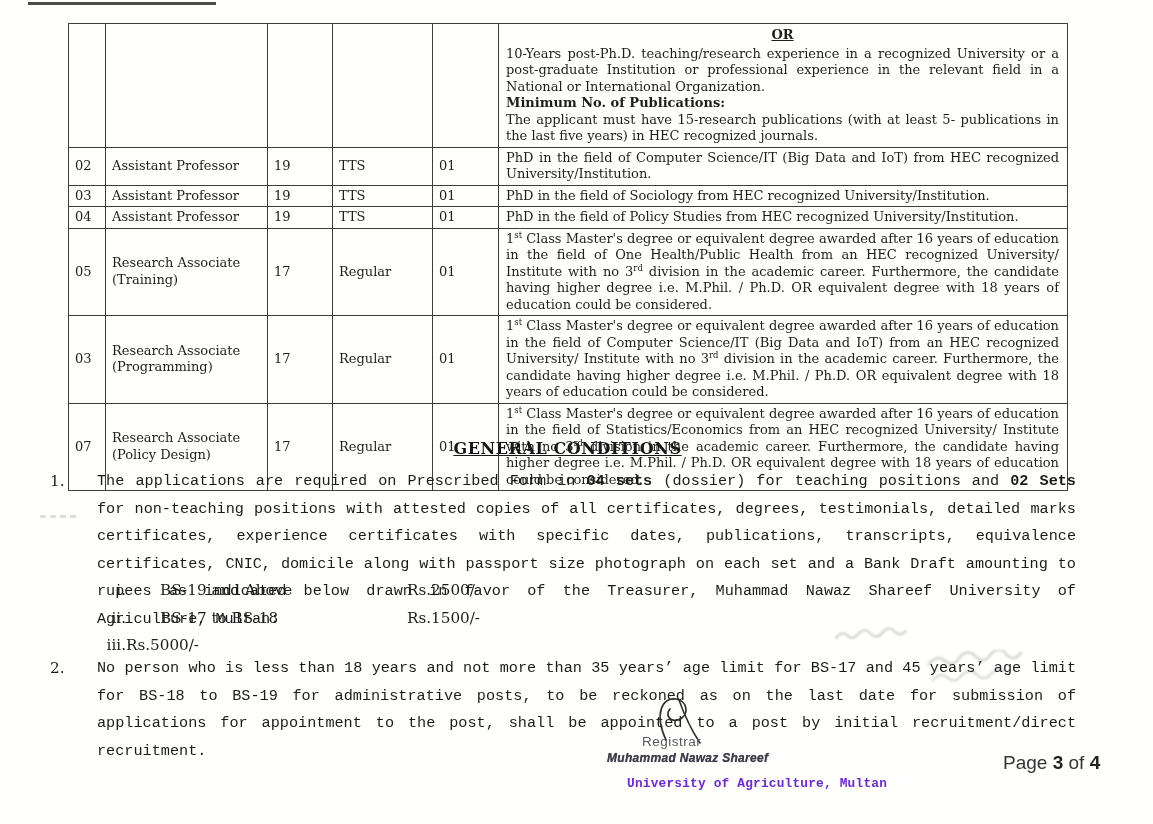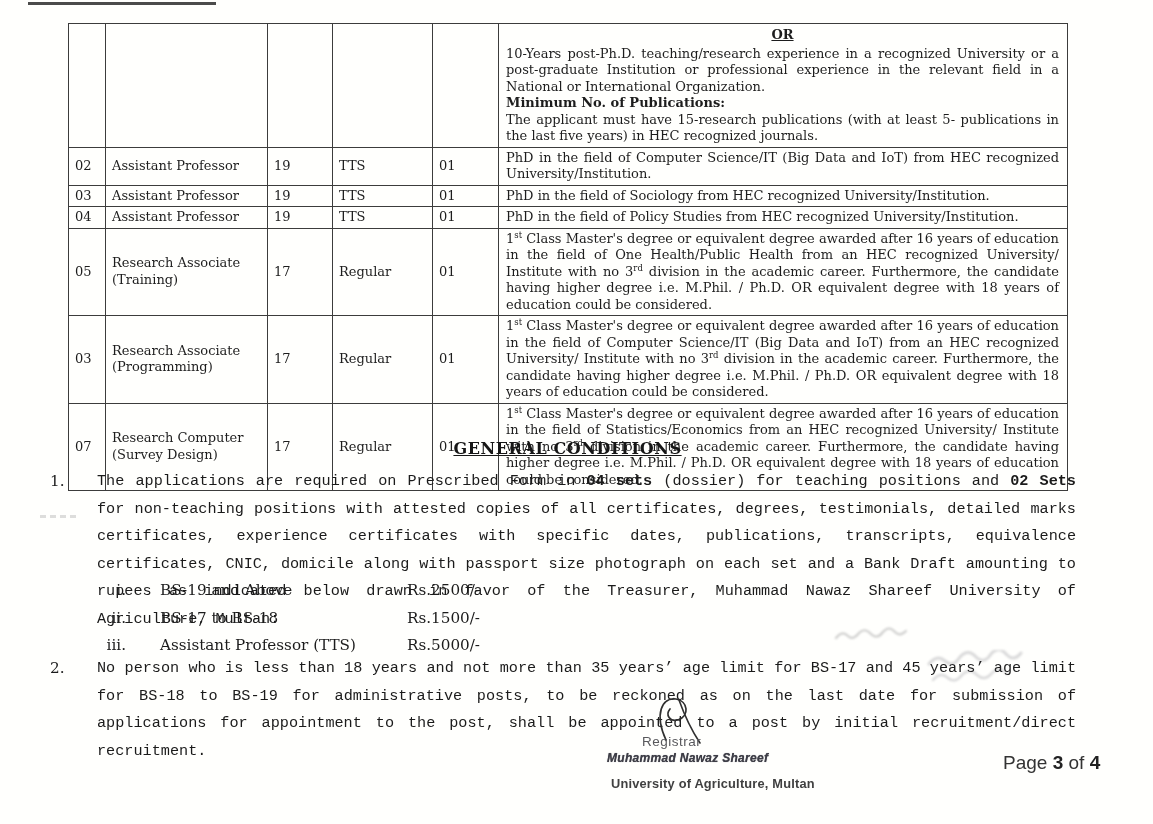--- a/index.html
+++ b/index.html
@@ -33,22 +33,22 @@
   .fee-row{display:grid;grid-template-columns:28px 281px auto;height:27.6px;}
   .fee-num{text-align:right;}
   .fee-label{padding-left:34px;}
   
   .sig-squiggle{position:absolute;left:652px;top:694px;}
   .sig-title{position:absolute;left:642px;top:734px;width:116px;text-align:left;
              font-family:"Liberation Sans",sans-serif;font-size:13.5px;color:#58585c;letter-spacing:.5px;}
   .sig-name{position:absolute;left:607px;top:751px;font-family:"Liberation Sans",sans-serif;
             font-size:12px;font-weight:bold;font-style:italic;color:#3e3e47;letter-spacing:.3px;
             text-shadow:0 0 .7px #3e3e47;}
-  .sig-org{position:absolute;left:611px;top:776px;font-family:Liberation Sans, sans-serif;
-           font-size:12.8px;font-weight:bold;color:#404040;letter-spacing:.2px;}
+  .sig-org{position:absolute;left:627px;top:776px;font-family:Liberation Mono, monospace;
+           font-size:12.8px;font-weight:bold;color:#6d28d9;letter-spacing:.2px;}
   .page-label{position:absolute;left:1003px;top:752px;font-family:"Liberation Sans",sans-serif;
               font-size:19px;color:#333;}
   .page-label b{color:#222;}
 </style>
 </head>
 <body>
 
 <div class="page">
 
   <div class="artifact-top"></div>
@@ -123,21 +123,21 @@
             <td>Research Associate (Programming)</td>
             <td class="center">17</td>
             <td class="center">Regular</td>
             <td class="center">01</td>
             <td class="qual">
               <div class="jp">1<sup>st</sup> Class Master's degree or equivalent degree awarded after 16 years of education in the field of Computer Science/IT (Big Data and IoT) from an HEC recognized University/ Institute with no 3<sup>rd</sup> division in the academic career. Furthermore, the candidate having higher degree i.e. M.Phil. / Ph.D. OR equivalent degree with 18 years of education could be considered.</div>
             </td>
           </tr>
           <tr class="r7">
             <td class="center">07</td>
-            <td>Research Computer (Survey Design)</td>
+            <td>Research Associate (Policy Design)</td>
             <td class="center">17</td>
             <td class="center">Regular</td>
             <td class="center">01</td>
             <td class="qual">
               <div class="jp">1<sup>st</sup> Class Master's degree or equivalent degree awarded after 16 years of education in the field of Statistics/Economics from an HEC recognized University/ Institute with no 3<sup>rd</sup> division in the academic career. Furthermore, the candidate having higher degree i.e. M.Phil. / Ph.D. OR equivalent degree with 18 years of education could be considered.</div>
             </td>
           </tr>
         </tbody>
     </table>
   </div>
@@ -155,21 +155,20 @@
       <span class="fee-label">BS-19 and Above</span>
       <span class="fee-amount">Rs.2500/-</span>
     </div>
     <div class="fee-row">
       <span class="fee-num">ii.</span>
       <span class="fee-label">BS-17 to BS-18</span>
       <span class="fee-amount">Rs.1500/-</span>
     </div>
     <div class="fee-row">
       <span class="fee-num">iii.</span>
-      <span class="fee-label">Assistant Professor (TTS)</span>
       <span class="fee-amount">Rs.5000/-</span>
     </div>
   </div>
 
   <div class="cond cond2">
     <span class="num">2.</span>
     <div class="body"><span>No person who is less than 18 years and not more than 35 years’ age limit for BS-17 and 45 years’ age limit for BS-18 to BS-19 for administrative posts, to be reckoned as on the last date for submission of applications for appointment to the post, shall be appointed to a post by initial recruitment/direct recruitment.</span></div>
   </div>
 
   <svg class="smudge" style="left:833px;top:626px" width="78" height="18" viewBox="0 0 78 18">

